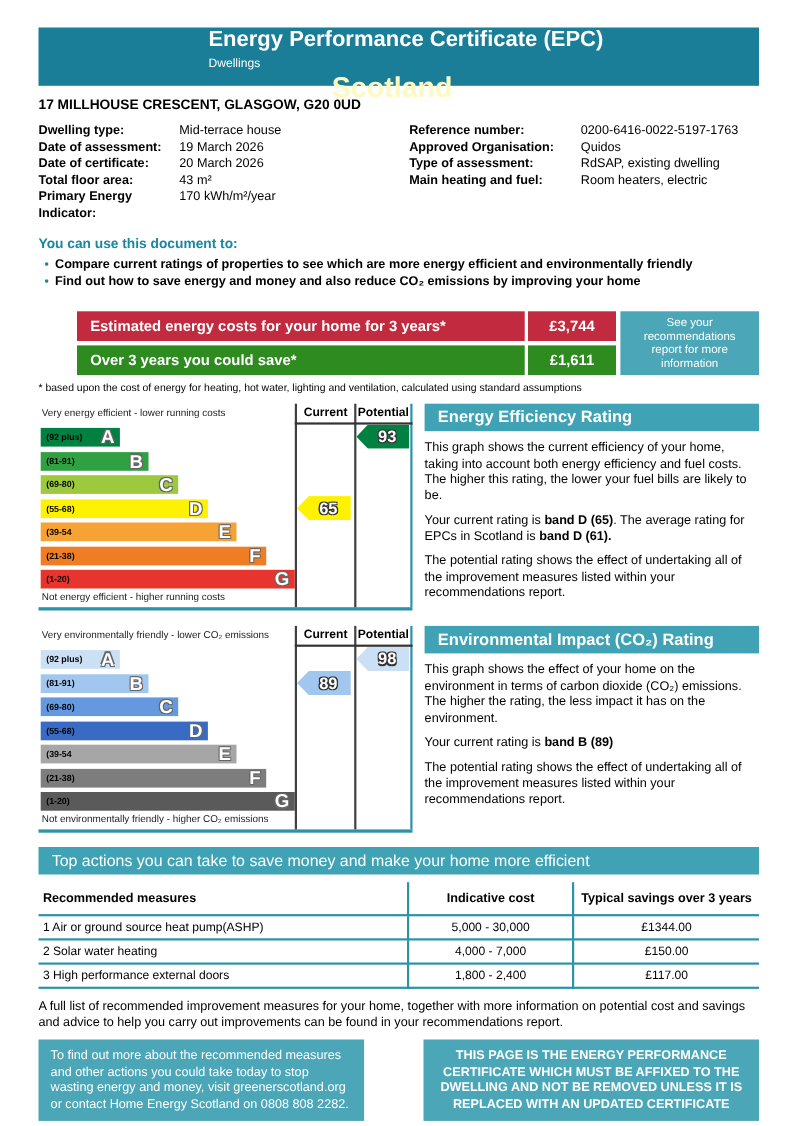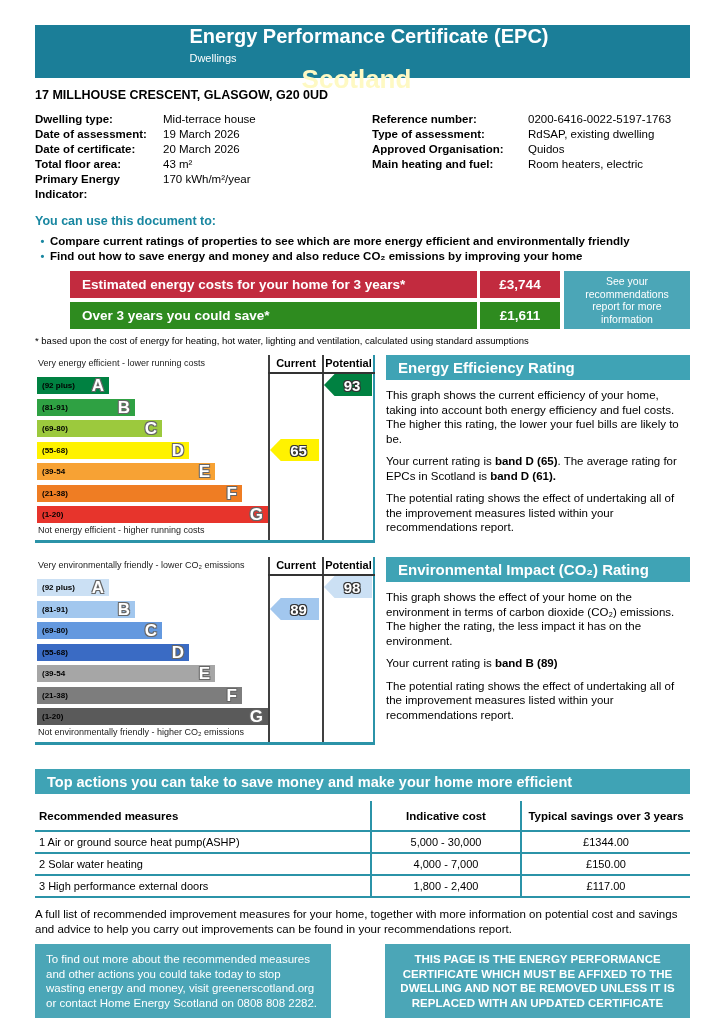--- a/index.html
+++ b/index.html
@@ -27,21 +27,21 @@
   .drow { display:flex; }
   .dcol1 .dlabel { font-weight:bold; width:128px; flex:none; }
   .dcol2 .dlabel { font-weight:bold; width:156px; flex:none; }
 
   .usage-title { margin-top:12px; color:#1987A1; font-weight:bold; font-size:12.5px; }
   .bullets { margin:6px 0 0 0; padding:0; list-style:none; }
   .bullets li { display:flex; font-weight:bold; font-size:11.5px; line-height:15px; }
   .bullet-dot { color:#1987A1; width:15px; text-align:center; flex:none; font-size:11px; }
 
   
-  .costs { margin-top:7px; display:flex;padding-left:35px; }
+  .costs { margin-top:19px; display:flex;padding-left:35px; }
   .cost-col { flex:1; display:flex; flex-direction:column; gap:4px; }
   .cost-row { display:flex; gap:3px; height:27px; }
   .cost-main { flex:1; display:flex; align-items:center; padding-left:12px; color:#fff; font-weight:bold; font-size:13.5px; }
   .cost-val { width:80px; display:flex; align-items:center; justify-content:center; color:#fff; font-weight:bold; font-size:13.5px; }
   .bg-red { background:#C22B3F; }
   .bg-green { background:#2E8B1F; }
   .note-box { width:126px; margin-left:4px; background:#4BA6B7; color:#fff; font-size:10.5px; line-height:12.5px; text-align:center; display:flex; align-items:center; justify-content:center; padding:4px 8px; }
   .footnote { margin-top:6px; font-size:9.5px; }
 
   
@@ -67,21 +67,21 @@
     font-weight:bold; font-size:15px; color:#fff; padding-left:8px;
     text-shadow:-1px -1px 0 #333,1px -1px 0 #333,-1px 1px 0 #333,1px 1px 0 #333; }
   .arrow-current { left:235px; width:49px; }
   .arrow-potential { left:289px; width:48px; }
 
   .panel { flex:1; }
   .panel-banner { background:#3FA3B5; color:#fff; font-weight:bold; font-size:15px; height:25px; display:flex; align-items:center; padding-left:12px; }
   .panel p { font-size:11.5px; line-height:14.5px; margin:8px 0 0 0; }
 
   
-  .topactions-banner { margin-top:24px; background:#3FA3B5; color:#fff; font-weight:bold; font-size:14.5px; height:25px; display:flex; align-items:center; padding-left:12px; }
+  .topactions-banner { margin-top:13px; background:#3FA3B5; color:#fff; font-weight:normal; font-size:14.5px; height:25px; display:flex; align-items:center; padding-left:12px; }
   .ta-table { margin-top:7px; display:grid; grid-template-columns:335px 150px 170px; }
   .ta-cell { font-size:11px; border-bottom:2.5px solid #2B93A8; display:flex; align-items:center; }
   .ta-head { font-weight:bold; font-size:11.5px; height:31px; }
   .ta-body { height:22px; }
   .ta-c1 { padding-left:4px; justify-content:flex-start; }
   .ta-c2, .ta-c3 { border-left:2.5px solid #2B93A8; justify-content:center; text-align:center; }
 
   .full-list { margin-top:9px; font-size:11.5px; line-height:14.5px; }
 
   
@@ -127,26 +127,26 @@
             <span class="dlabel">Primary Energy Indicator:</span>
             <span>170 kWh/m²/year</span>
           </div>
       </div>
       <div class="dcol2">
         <div class="drow">
             <span class="dlabel">Reference number:</span>
             <span>0200-6416-0022-5197-1763</span>
           </div>
         <div class="drow">
+            <span class="dlabel">Approved Organisation:</span>
+            <span>Quidos</span>
+          </div>
+        <div class="drow">
             <span class="dlabel">Type of assessment:</span>
             <span>RdSAP, existing dwelling</span>
-          </div>
-        <div class="drow">
-            <span class="dlabel">Approved Organisation:</span>
-            <span>Quidos</span>
           </div>
         <div class="drow">
             <span class="dlabel">Main heating and fuel:</span>
             <span>Room heaters, electric</span>
           </div>
       </div>
     </div>
 
     <div class="usage-title">You can use this document to:</div>
     <ul class="bullets">

